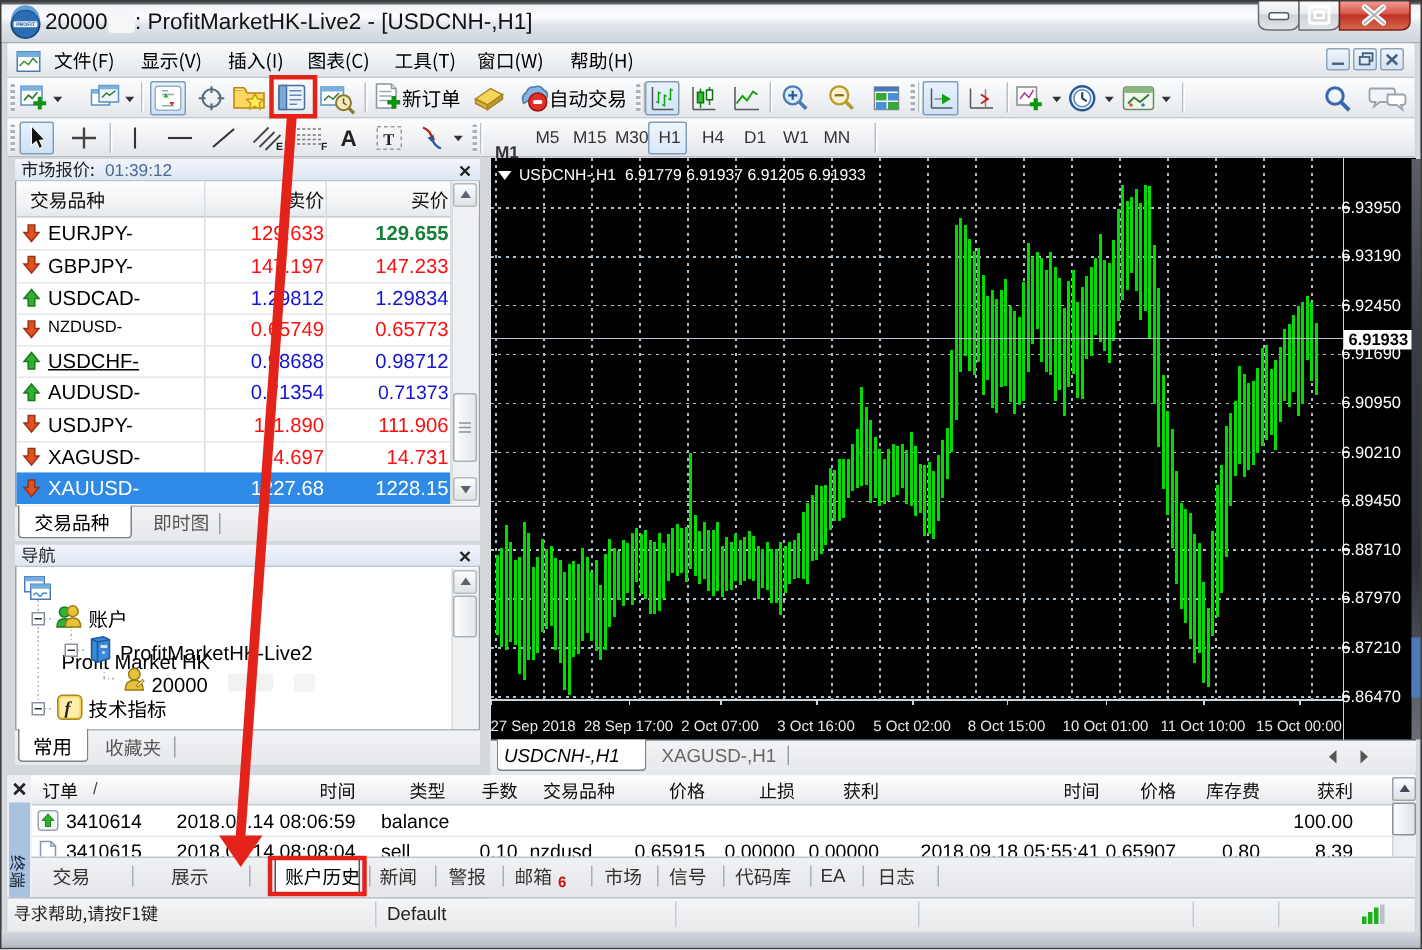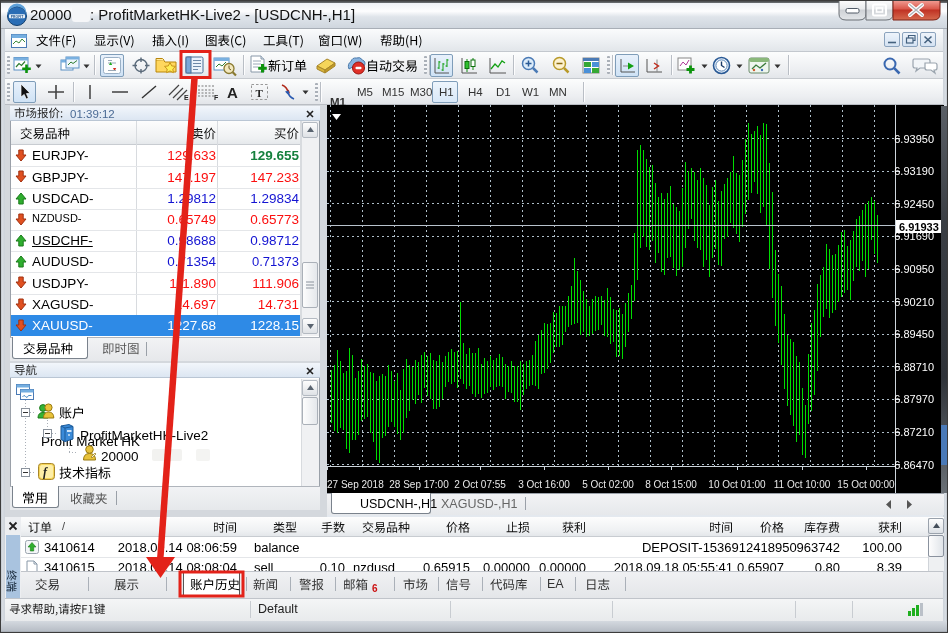--- a/index.html
+++ b/index.html
@@ -578,37 +578,38 @@
     <div style="position:absolute;right:14px;top:230px;font-size:11px;color:#fff;font-weight:normal;white-space:nowrap;">6.91690</div>
     <div style="position:absolute;right:14px;top:263px;font-size:11px;color:#fff;font-weight:normal;white-space:nowrap;">6.90950</div>
     <div style="position:absolute;right:14px;top:296px;font-size:11px;color:#fff;font-weight:normal;white-space:nowrap;">6.90210</div>
     <div style="position:absolute;right:14px;top:328px;font-size:11px;color:#fff;font-weight:normal;white-space:nowrap;">6.89450</div>
     <div style="position:absolute;right:14px;top:361px;font-size:11px;color:#fff;font-weight:normal;white-space:nowrap;">6.88710</div>
     <div style="position:absolute;right:14px;top:393px;font-size:11px;color:#fff;font-weight:normal;white-space:nowrap;">6.87970</div>
     <div style="position:absolute;right:14px;top:426px;font-size:11px;color:#fff;font-weight:normal;white-space:nowrap;">6.87210</div>
     <div style="position:absolute;right:14px;top:459px;font-size:11px;color:#fff;font-weight:normal;white-space:nowrap;">6.86470</div>
     <div style="position:absolute;left:896px;top:220px;width:50px;height:13px;background:#fff;z-index:5"></div>
     <div style="position:absolute;left:899px;top:221px;z-index:6;color:#000;font-size:11px;font-weight:bold">6.91933</div>
+    <div style="position:absolute;left:346px;top:111px;font-size:10.5px;color:#fff;font-weight:normal;white-space:nowrap;">USDCNH-,H1&nbsp; 6.91779 6.91937 6.91205 6.91933</div>
     <svg style="position:absolute;left:332px;top:114px" width="9" height="6">
       <path d="M0 0 H9 L4.5 6 Z" fill="#fff"></path>
     </svg>
     <div style="position:absolute;left:327px;top:479px;font-size:10px;color:#e8e8e8;font-weight:normal;white-space:nowrap;">27 Sep 2018</div>
     <div style="position:absolute;left:0px;top:479px;font-size:10px;color:#e8e8e8;font-weight:normal;white-space:nowrap;left:419px;transform:translateX(-50%);">28 Sep 17:00</div>
-    <div style="position:absolute;left:0px;top:479px;font-size:10px;color:#e8e8e8;font-weight:normal;white-space:nowrap;left:480px;transform:translateX(-50%);">2 Oct 07:55</div>
+    <div style="position:absolute;left:0px;top:479px;font-size:10px;color:#e8e8e8;font-weight:normal;white-space:nowrap;left:480px;transform:translateX(-50%);">2 Oct 07:00</div>
     <div style="position:absolute;left:0px;top:479px;font-size:10px;color:#e8e8e8;font-weight:normal;white-space:nowrap;left:544px;transform:translateX(-50%);">3 Oct 16:00</div>
     <div style="position:absolute;left:0px;top:479px;font-size:10px;color:#e8e8e8;font-weight:normal;white-space:nowrap;left:608px;transform:translateX(-50%);">5 Oct 02:00</div>
     <div style="position:absolute;left:0px;top:479px;font-size:10px;color:#e8e8e8;font-weight:normal;white-space:nowrap;left:671px;transform:translateX(-50%);">8 Oct 15:00</div>
     <div style="position:absolute;left:0px;top:479px;font-size:10px;color:#e8e8e8;font-weight:normal;white-space:nowrap;left:737px;transform:translateX(-50%);">10 Oct 01:00</div>
     <div style="position:absolute;left:0px;top:479px;font-size:10px;color:#e8e8e8;font-weight:normal;white-space:nowrap;left:802px;transform:translateX(-50%);">11 Oct 10:00</div>
     <div style="position:absolute;left:0px;top:479px;font-size:10px;color:#e8e8e8;font-weight:normal;white-space:nowrap;left:866px;transform:translateX(-50%);">15 Oct 00:00</div>
     <div style="position:absolute;left:941px;top:106px;width:7px;height:387px;background:linear-gradient(#5a5f66,#3a3e44 30%,#2e3238 70%,#6a7076);z-index:8"></div>
     <div style="position:absolute;left:941px;top:425px;width:7px;height:40px;background:#4a7ab8;z-index:9"></div>
     <div style="position:absolute;left:327px;top:493px;width:617px;height:22px;background:linear-gradient(#f2f3f5,#e6e8eb);border-top:1px solid #9aa0a8"></div>
     <div style="position:absolute;left:331px;top:493px;width:100px;height:21px;background:#fff;border:1px solid #7a828c;border-top:none;border-radius:0 0 3px 3px"></div>
-    <div style="position:absolute;left:360px;top:497px;font-size:12.5px;color:#000;font-weight:normal;white-space:nowrap;">USDCNH-,H1</div>
+    <div style="position:absolute;left:336px;top:497px;font-size:12.5px;color:#000;font-weight:normal;white-space:nowrap;font-style:italic;">USDCNH-,H1</div>
     <div style="position:absolute;left:441px;top:497px;font-size:12.5px;color:#666;font-weight:normal;white-space:nowrap;">XAGUSD-,H1</div>
     <div style="position:absolute;left:525px;top:497px;width:1px;height:13px;background:#9aa0a8"></div>
     <svg style="position:absolute;left:886px;top:500px" width="26" height="9">
       <path d="M5 0 L0 4.5 L5 9 Z" fill="#555"></path>
       <path d="M21 0 L26 4.5 L21 9 Z" fill="#555"></path>
     </svg>
     <div style="position:absolute;left:5px;top:517px;width:938px;height:81px;background:#fff"></div>
     <div style="position:absolute;left:5px;top:517px;width:16px;height:81px;background:#eceef1"></div>
     <svg style="position:absolute;left:8px;top:521px" width="10" height="10" viewBox="0 0 10 10">
       <path d="M1.5 1.5 L8.5 8.5 M8.5 1.5 L1.5 8.5" stroke="#222" stroke-width="1.8"></path>
@@ -658,21 +659,20 @@
     </svg>
     <div style="position:absolute;left:62px;top:520px;font-size:11px;color:#444;font-weight:normal;white-space:nowrap;">/</div>
     <div style="position:absolute;left:21px;top:537px;width:907px;height:34px;overflow:hidden">
       <svg style="position:absolute;left:4px;top:3px" width="14" height="14" viewBox="0 0 14 14">
         <rect x="0.5" y="0.5" width="13" height="13" rx="2" fill="#f4f6f8" stroke="#9aa4ae"></rect>
         <path d="M7 2.5 L11 7 L8.7 7 L8.7 11 L5.3 11 L5.3 7 L3 7 Z" fill="#2fae2f" stroke="#1a7a1a" stroke-width="0.6"></path>
       </svg>
       <div style="position:absolute;left:23px;top:3px;font-size:13px">3410614</div>
       <div style="position:absolute;right:691px;top:3px;font-size:13px">2018.09.14 08:06:59</div>
       <div style="position:absolute;left:233px;top:3px;font-size:13px">balance</div>
-      <div style="position:absolute;right:88px;top:3px;font-size:13px">DEPOSIT-1536912418950963742</div>
       <div style="position:absolute;right:26px;top:3px;font-size:13px">100.00</div>
       <div style="position:absolute;left:0;top:20px;width:907px;height:1px;background:#e4e6e9"></div>
       <svg style="position:absolute;left:4px;top:23px" width="14" height="14" viewBox="0 0 14 14">
         <path d="M2 1 L9 1 L12 4 L12 13 L2 13 Z" fill="#fff" stroke="#8898a8"></path>
         <path d="M9 1 L9 4 L12 4" fill="none" stroke="#8898a8"></path>
       </svg>
     </div>
     <div style="position:absolute;left:21px;top:559px;width:907px;height:12px;overflow:hidden">
       <div style="position:absolute;left:23px;top:1px;font-size:13px">3410615</div>
       <div style="position:absolute;right:691px;top:1px;font-size:13px">2018.09.14 08:08:04</div>

